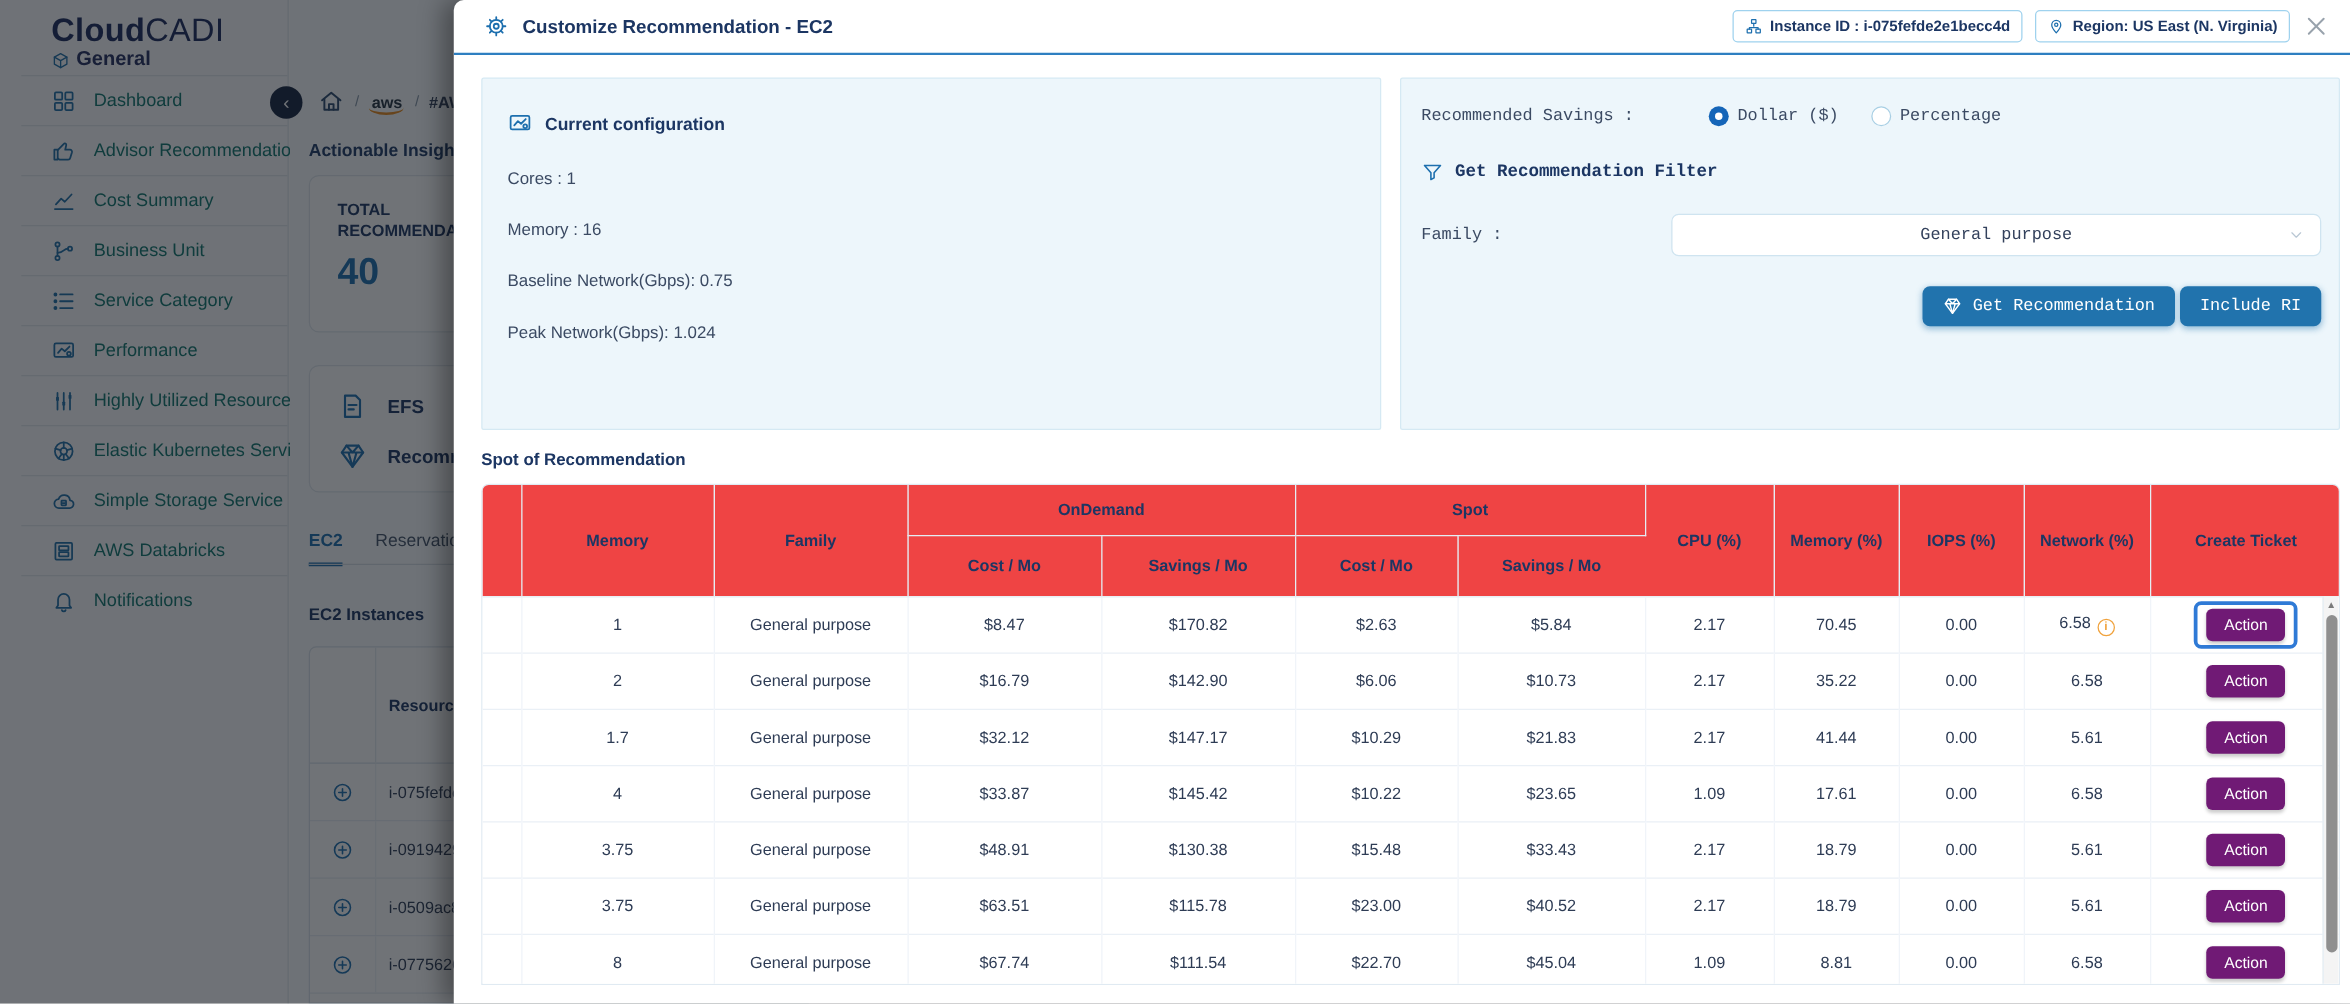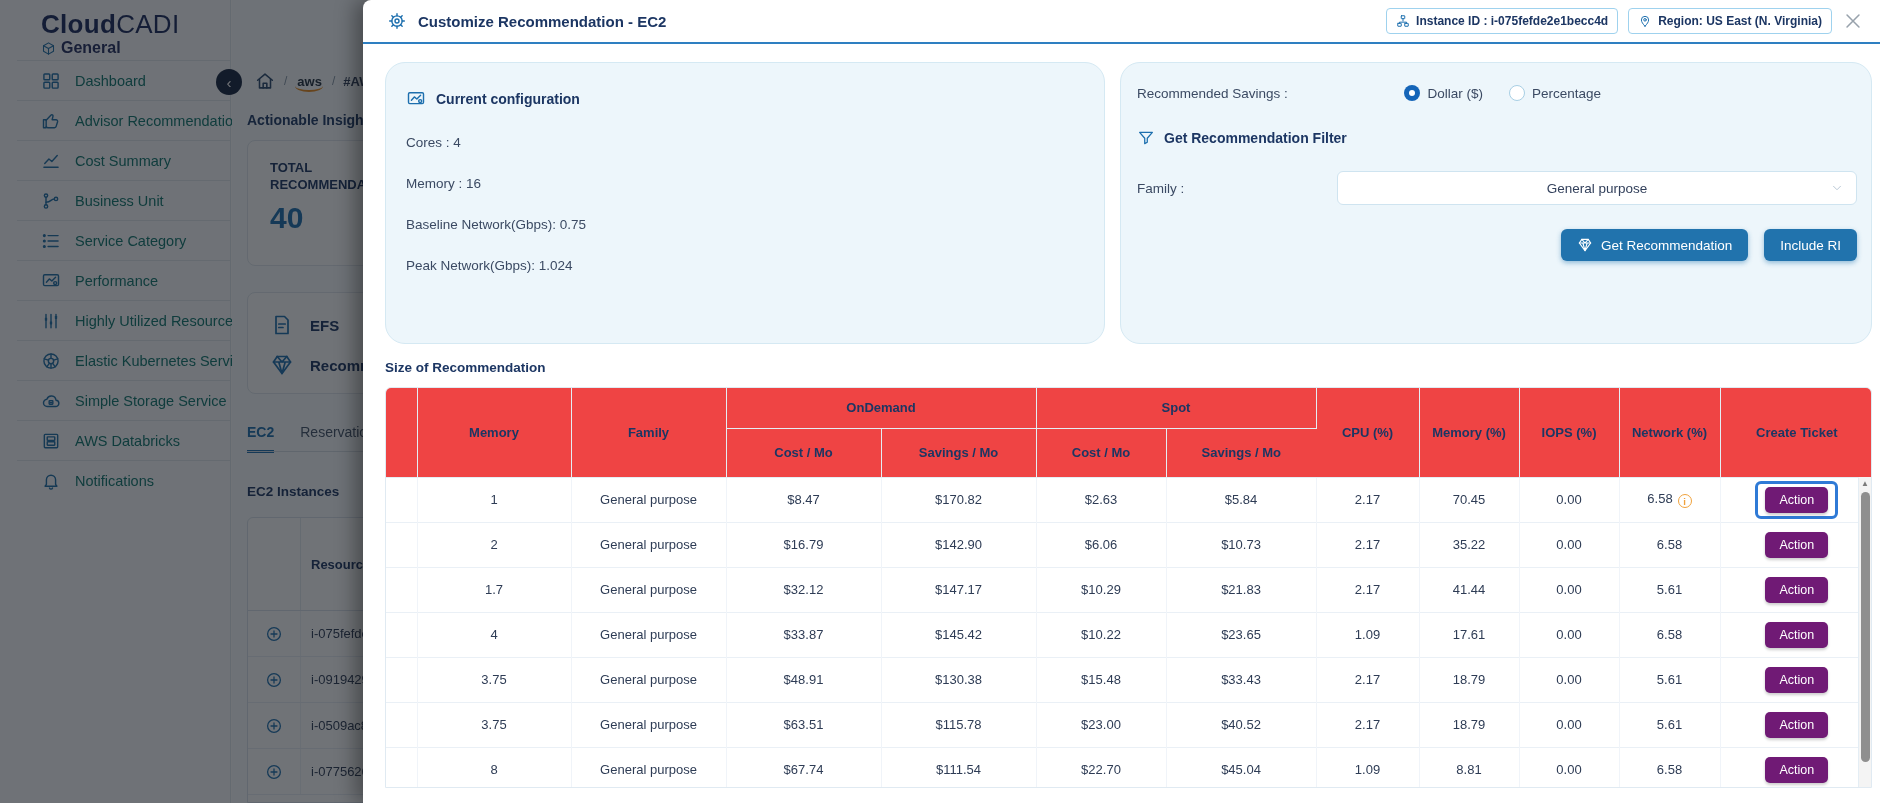--- a/index.html
+++ b/index.html
@@ -71,46 +71,46 @@
   .m-header .gear { width:20px; height:20px; color:#1d6fae; }
   .m-title { margin-left:11px; font-size:15px; font-weight:bold; color:#1c3663; }
   .m-badges { margin-left:auto; display:flex; align-items:center; gap:10px; }
   .badge { display:flex; align-items:center; gap:6px; border:1px solid #9fd2ee; border-radius:4px;
     padding:5px 9px; font-size:12px; font-weight:bold; color:#1c3663; background:#fff; }
   .badge .icon { width:14px; height:14px; color:#1d6fae; }
   .m-close { margin-left:10px; width:22px; height:22px; color:#98a2ac; cursor:pointer; }
   .m-body { padding:18px 8px 0 22px; }
 
   .panels { display:flex; gap:15px; }
-  .panel { background:#edf6fb; border:1px solid #d5e9f3; border-radius:20px; height:282px; }
+  .panel { background:#edf6fb; border:1px solid #d5e9f3; border-radius:2px; height:282px; }
   .panel1 { width:720px; padding:26px 20px 0 20px; }
   .p-title { display:flex; align-items:center; gap:10px; font-size:14px; font-weight:bold; color:#1c3663; }
   .p-title .icon { width:20px; height:20px; color:#1d6fae; }
   .cfg-line { margin-top:26px; font-size:13.5px; color:#3b4a63; }
-  .panel2 { flex:1; padding:22px 10px 0 16px; }
+  .panel2 { flex:1; padding:22px 10px 0 16px;font-family:Liberation Mono, monospace; }
   .sav-row { display:flex; align-items:center; }
   .sav-label { font-size:13.5px; color:#3b4a63; }
   .radio-group { margin-left:auto; margin-right:260px; display:flex; align-items:center; gap:26px; }
   .radio-opt { display:flex; align-items:center; gap:7px; cursor:pointer; }
   .radio-opt .dot { width:16px; height:16px; border-radius:50%; }
   .radio-opt.sel .dot { background:#1565b8; position:relative; }
   .radio-opt.sel .dot::after { content:""; position:absolute; left:5px; top:5px; width:6px; height:6px;
     border-radius:50%; background:#fff; }
   .radio-opt.unsel .dot { background:#fff; border:1.5px solid #a8cfe4; }
   .radio-opt .rlbl { font-size:13.5px; color:#3b4a63; }
   .filter-title { margin-top:28px; display:flex; align-items:center; gap:9px;
     font-size:14px; font-weight:bold; color:#1c3663; }
   .filter-title .icon { width:18px; height:18px; color:#1d6fae; }
   .family-row { margin-top:24px; display:flex; align-items:center; }
   .family-label { flex:0 0 200px; font-size:13.5px; color:#3b4a63; }
   .select { position:relative; flex:1; margin-right:4px; height:34px; background:#fff;
     border:1px solid #cfe4f0; border-radius:6px; display:flex; align-items:center;
     justify-content:center; font-size:13.5px; color:#33415c; cursor:pointer; }
   .select .chev { position:absolute; right:12px; width:14px; height:14px; color:#b9c7d4; }
-  .btn-row { margin-top:24px; display:flex; justify-content:flex-end; gap:16px; padding-right:4px; }
+  .btn-row { margin-top:24px; display:flex; justify-content:flex-end; gap:4px; padding-right:4px; }
   .btn { background:#2173ad; color:#fff; border:none; border-radius:6px; font-size:13.5px;
     font-family:inherit; padding:8px 16px; display:flex; align-items:center; gap:8px;
     cursor:pointer; box-shadow:0 2px 5px rgba(33,115,173,.45); }
   .btn .icon { width:16px; height:16px; color:#fff; }
 
   .list-title { margin-top:16px; margin-bottom:12px; font-size:13.5px; font-weight:bold; color:#1c3663; }
   .rec-wrap { position:relative; width:1487px; height:401px; overflow:hidden;
     border:1px solid #e0eaf2; border-radius:6px 6px 0 0; }
   table.rec { width:1487px; border-collapse:collapse; table-layout:fixed; }
   table.rec th { background:#ef4444; color:#1c3663; font-size:13px; font-weight:bold;
@@ -415,21 +415,21 @@
           <div class="p-title">
               <span class="icon">
                 <svg viewBox="0 0 24 24" fill="none" stroke="currentColor" stroke-width="1.7" stroke-linecap="round" stroke-linejoin="round">
                   <rect x="3" y="4.5" width="18" height="13" rx="1.5"></rect>
                   <path d="M6.5 13.5l3.5-4 3 2.5 4.5-4.5"></path>
                   <circle cx="17" cy="14.5" r="1.8"></circle>
                 </svg>
               </span>
             <span>Current configuration</span>
             </div>
-          <div class="cfg-line">Cores : 4</div>
+          <div class="cfg-line">Cores : 1</div>
           <div class="cfg-line">Memory : 16</div>
           <div class="cfg-line">Baseline Network(Gbps): 0.75</div>
           <div class="cfg-line">Peak Network(Gbps): 1.024</div>
         </div>
 
         <div class="panel panel2">
           <div class="sav-row">
             <span class="sav-label">Recommended Savings :</span>
             <span class="radio-group" id="radio-group">
                 <span class="radio-opt sel">
@@ -471,21 +471,21 @@
                 </span>
               <span>Get Recommendation</span>
               </button>
             <button class="btn">
               <span>Include RI</span>
               </button>
           </div>
         </div>
       </div>
 
-      <div class="list-title">Size of Recommendation</div>
+      <div class="list-title">Spot of Recommendation</div>
 
       <div class="rec-wrap">
         <table class="rec">
           <colgroup>
               <col style="width:31px">
               <col style="width:154px">
               <col style="width:155px">
               <col style="width:155px">
               <col style="width:155px">
               <col style="width:130px">

